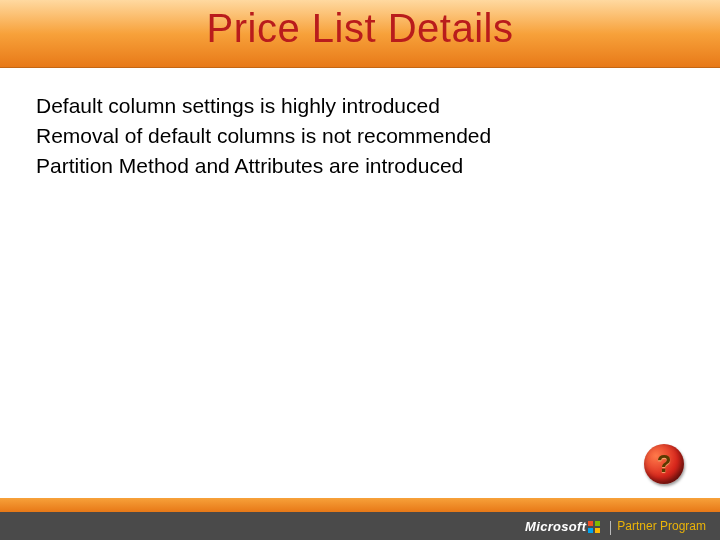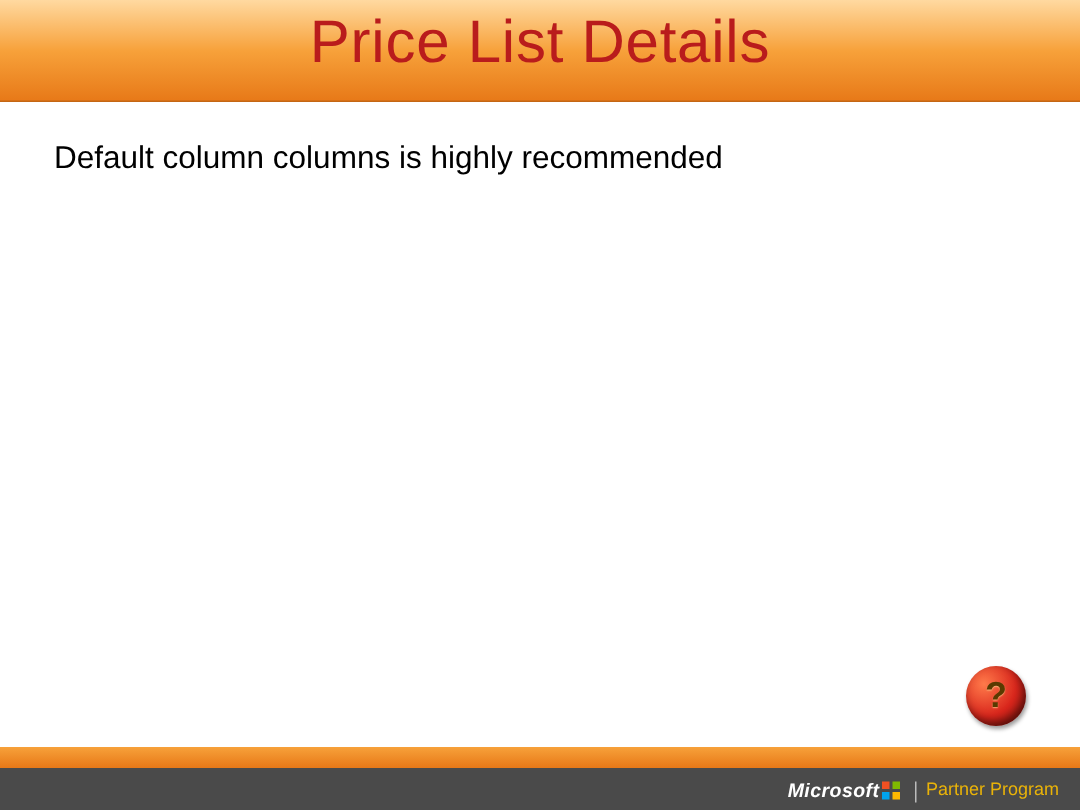--- a/index.html
+++ b/index.html
@@ -139,21 +139,23 @@
 </style>
 </head>
 <body>
 
 <div class="slide">
 
   <div class="title-band"></div>
   <div class="title-text">Price List Details</div>
 
   <div class="body-text">
-    <p>Default column columns is highly recommended</p>
+    <p>Default column settings is highly introduced</p>
+    <p>Removal of default columns is not recommended</p>
+    <p>Partition Method and Attributes are introduced</p>
   </div>
 
   <div class="help-badge">
     <span>?</span>
   </div>
 
   <div class="footer-band">
     <div class="footer-orange"></div>
     <div class="footer-dark">
       <span class="ms">Microsoft</span>

